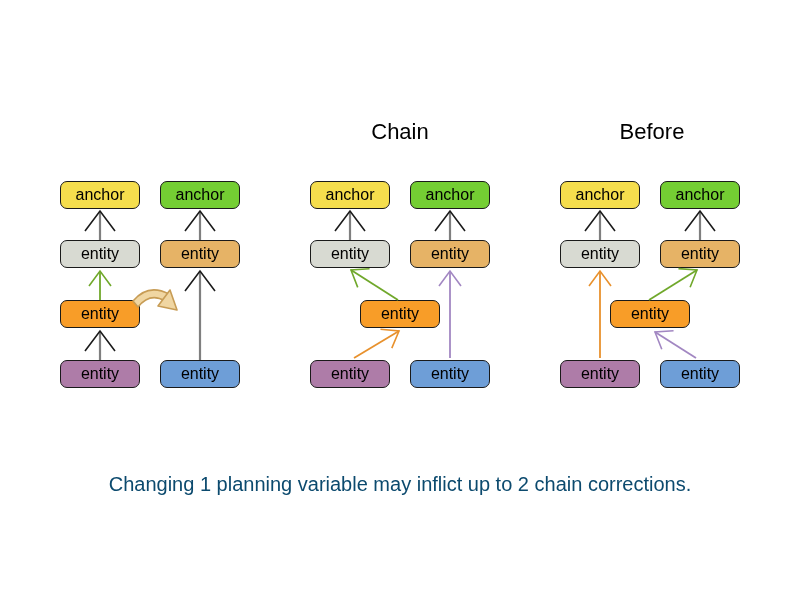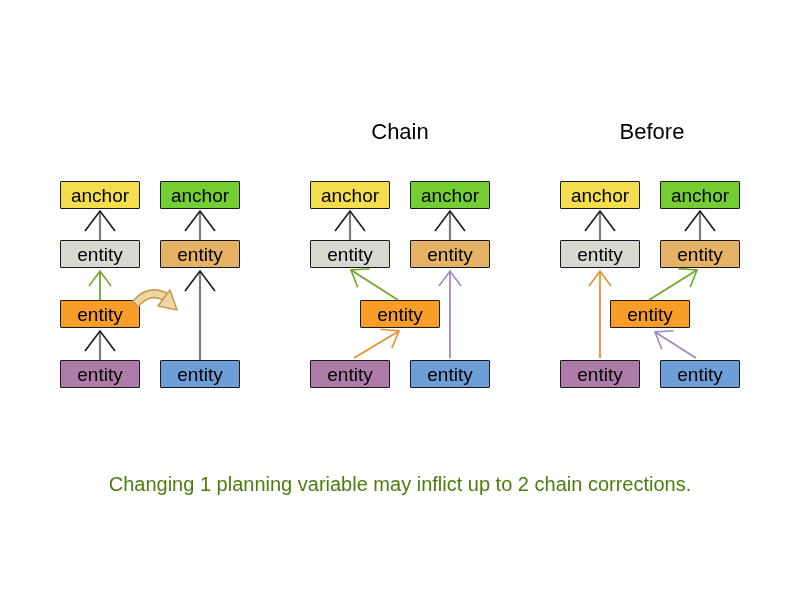--- a/index.html
+++ b/index.html
@@ -12,29 +12,29 @@
     text-align:center; font-size:33px; line-height:1; color:#000;
   }
   .grp-label {
     position:absolute; top:121px; width:200px; text-align:center;
     font-size:22px; line-height:1; color:#000;
   }
   .grp-label.before { left:300px; }
   .grp-label.after  { left:552px; }
   .caption {
     position:absolute; left:0; right:0; top:472px;
-    text-align:center; font-size:20px; line-height:1.2; color:#4d7c0f;
+    text-align:center; font-size:20px; line-height:1.2; color:#0c4a6e;
   }
   #nodes-layer { position:absolute; left:0; top:0; width:800px; height:600px; z-index:1; }
   #arrow-layer { position:absolute; left:0; top:0; z-index:2; pointer-events:none; }
   .node {
     position:absolute; box-sizing:border-box;
-    border:1.6px solid #1a1a1a; border-radius:1px;
+    border:1.6px solid #1a1a1a; border-radius:7px;
     display:flex; align-items:center; justify-content:center;
-    font-size:19px; line-height:1; color:#000;
+    font-size:16px; line-height:1; color:#000;
   }
 </style>
 </head>
 <body>
 
 <div class="stage">
   <div class="grp-label before">Chain</div>
   <div class="grp-label after">Before</div>
   <div id="nodes-layer">
       <div class="node" style="left: 60px; top: 181px; width: 80px; height: 28px; background: rgb(245, 222, 77); border-color: rgb(26, 26, 26);">anchor</div>

